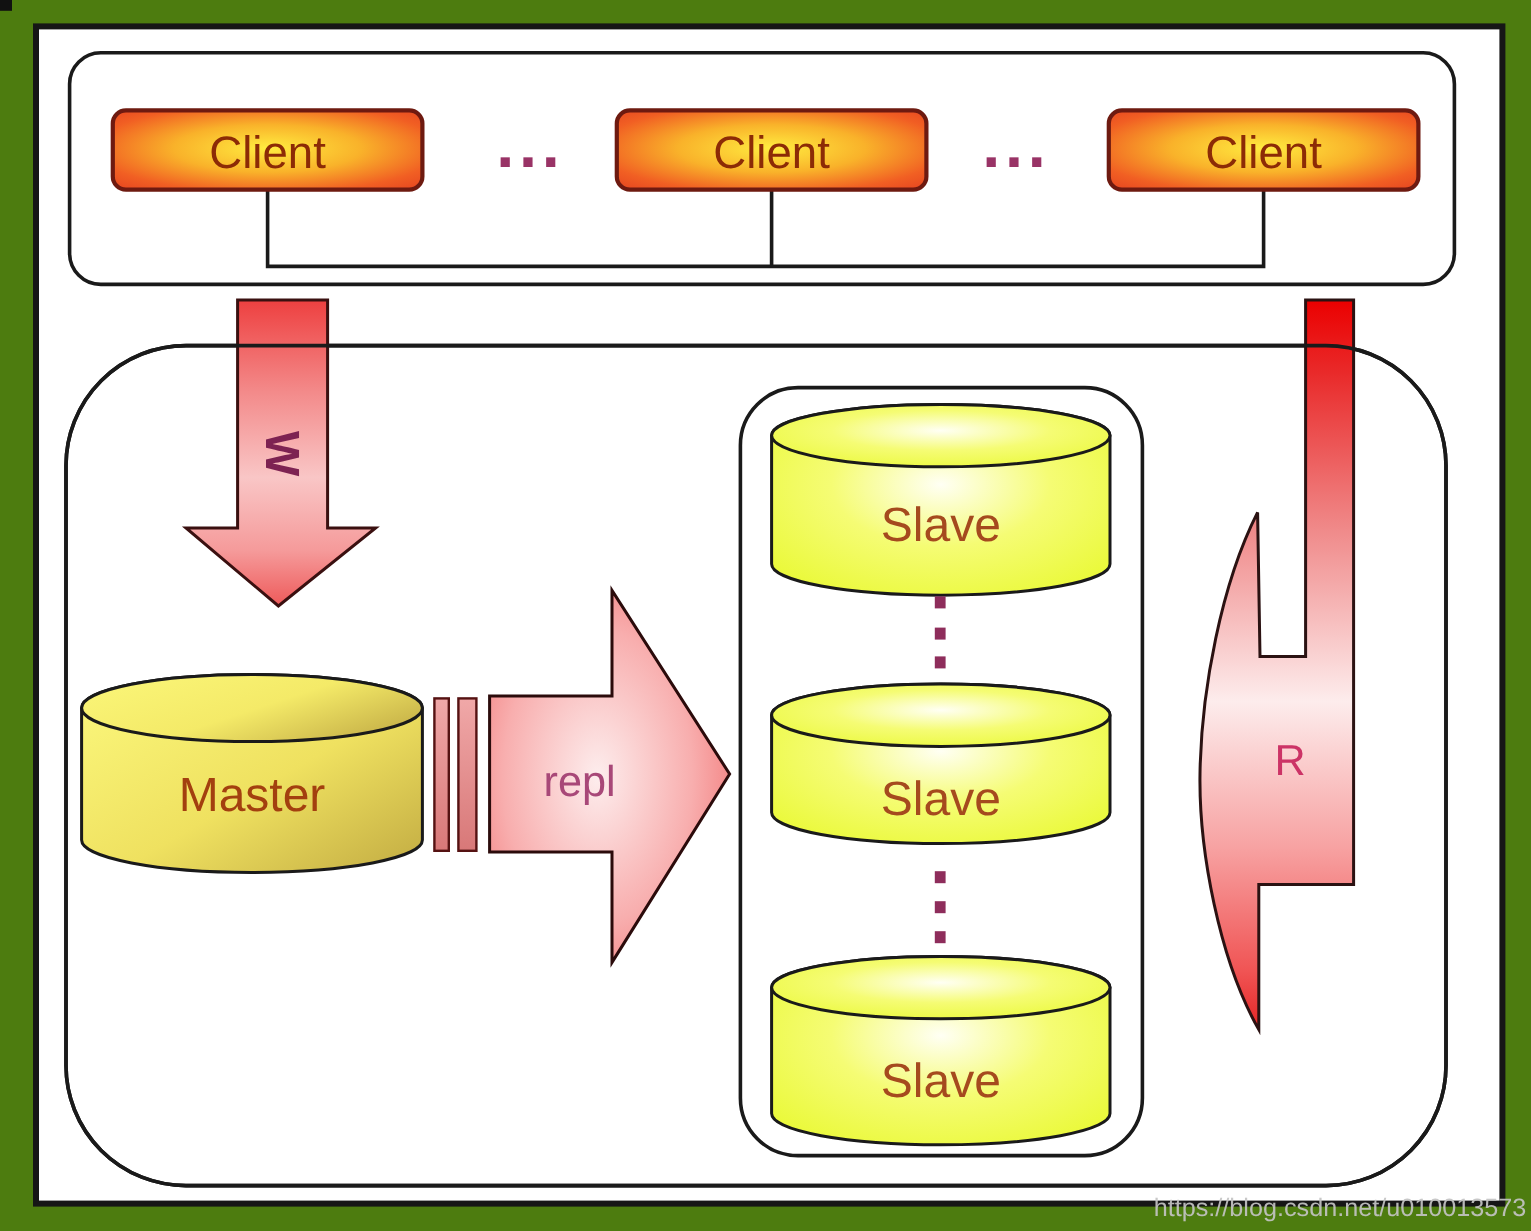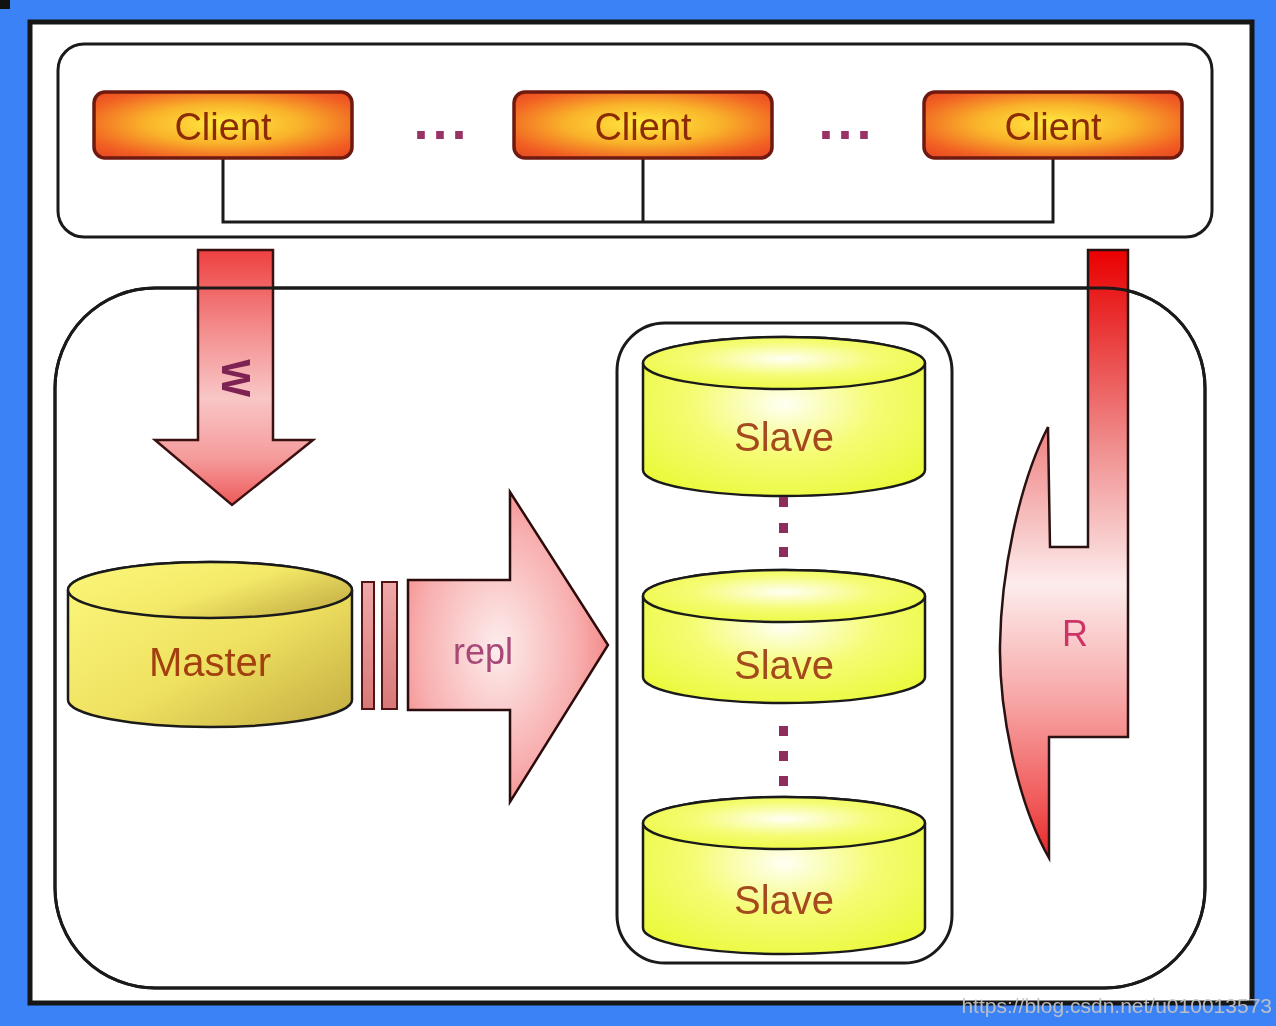--- a/index.html
+++ b/index.html
@@ -1,16 +1,16 @@
 <!DOCTYPE html>
 <html><head>
 <meta charset="utf-8">
 <style>
   html,body{margin:0;padding:0;background:#ffffff;}
-  .stage{width:1276px;height:1026px;position:relative;background:#3b82f6;overflow:hidden;}
+  .stage{width:1276px;height:1026px;position:relative;background:#4d7c0f;overflow:hidden;}
   svg{display:block;}
   text{font-family:"Liberation Sans","DejaVu Sans",sans-serif;}
   .device-label{fill:#A3400F;font-size:40px;}
   .client-label{fill:#8C2B06;font-size:38px;}
   .slave-label{fill:#A54A1E;font-size:40px;}
   .ellipsis-label{fill:#993366;font-size:54px;font-weight:bold;letter-spacing:4px;}
   .w-label{fill:#7D2252;font-size:40px;font-weight:bold;}
   .r-label{fill:#CC3366;font-size:36px;}
   .repl-label{fill:#A84878;font-size:36px;}
   .watermark{fill:#C4C4C4;font-size:21px;opacity:0.92;}

